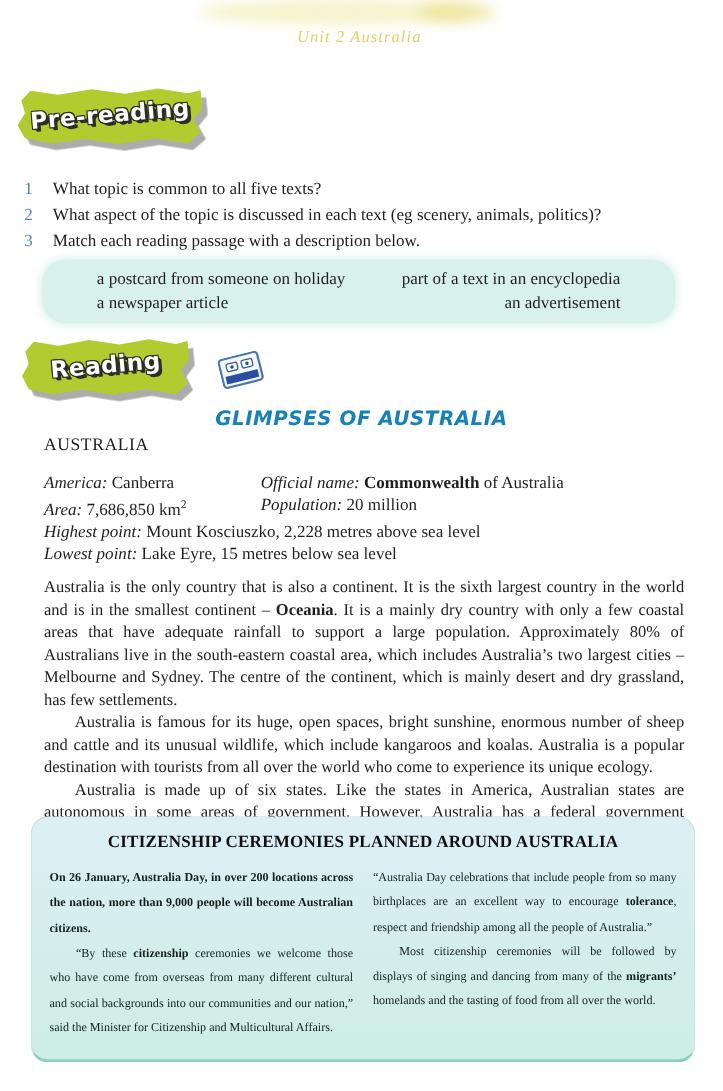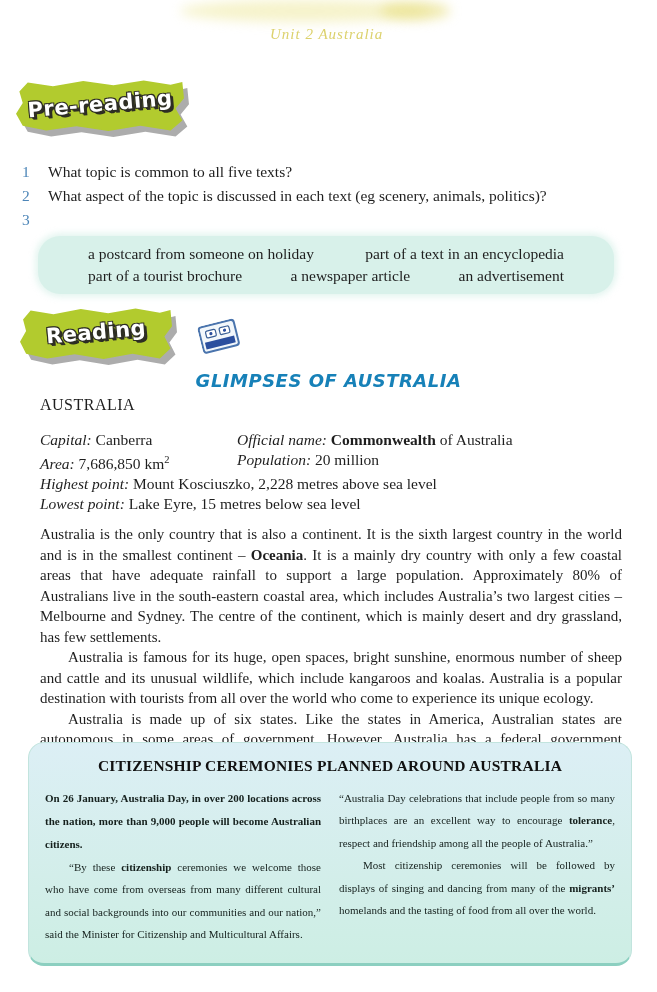--- a/index.html
+++ b/index.html
@@ -92,30 +92,30 @@
     <li>
       <span class="qnum">1</span>
       <span class="qtext">What topic is common to all five texts?</span>
     </li>
     <li>
       <span class="qnum">2</span>
       <span class="qtext">What aspect of the topic is discussed in each text (eg scenery, animals, politics)?</span>
     </li>
     <li>
       <span class="qnum">3</span>
+      <span class="qtext">Match each reading passage with a description below.</span>
     </li>
   </ul>
 
   <div class="desc-box">
     <div class="desc-row">
       <span>a postcard from someone on holiday</span>
       <span>part of a text in an encyclopedia</span>
     </div>
     <div class="desc-row">
-      <span>part of a tourist brochure</span>
       <span>a newspaper article</span>
       <span>an advertisement</span>
     </div>
   </div>
 
   <div class="reading-row">
     <div class="banner reading">
       <div class="shape"></div>
       <span class="banner-text">Reading</span>
     </div>
@@ -129,21 +129,21 @@
     </svg>
   </div>
 
   <h2 class="glimpses">GLIMPSES OF AUSTRALIA</h2>
 
   <div class="article">
     <div class="aus-heading">AUSTRALIA</div>
 
     <div class="facts">
       <div class="facts-row">
-        <div class="facts-cell c1"><span class="fl">Capital:</span><span><span> Canberra</span></span></div>
+        <div class="facts-cell c1"><span class="fl">America:</span><span><span> Canberra</span></span></div>
         <div class="facts-cell"><span class="fl">Official name:</span><span><span> </span><span style="font-weight: bold;">Commonwealth</span><span> of Australia</span></span></div>
       </div>
       <div class="facts-row">
         <div class="facts-cell c1"><span class="fl">Area:</span><span><span> 7,686,850 km</span><sup>2</sup></span></div>
         <div class="facts-cell"><span class="fl">Population:</span><span><span> 20 million</span></span></div>
       </div>
       <div class="facts-row">
         <div class="facts-cell"><span class="fl">Highest point:</span><span><span> Mount Kosciuszko, 2,228 metres above sea level</span></span></div>
       </div>
       <div class="facts-row">

